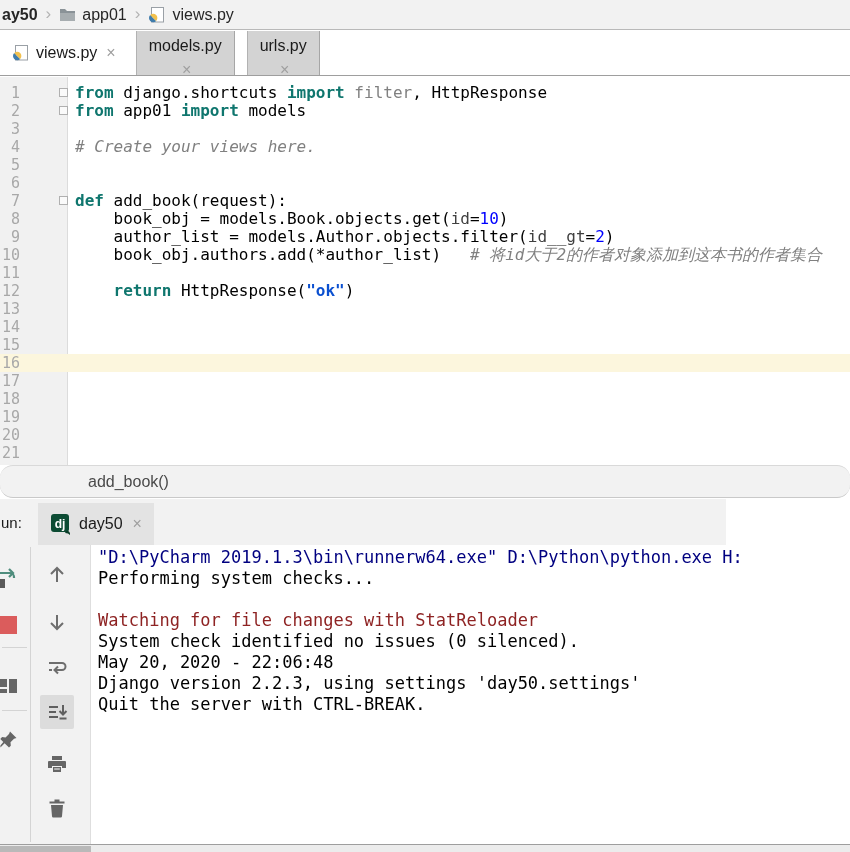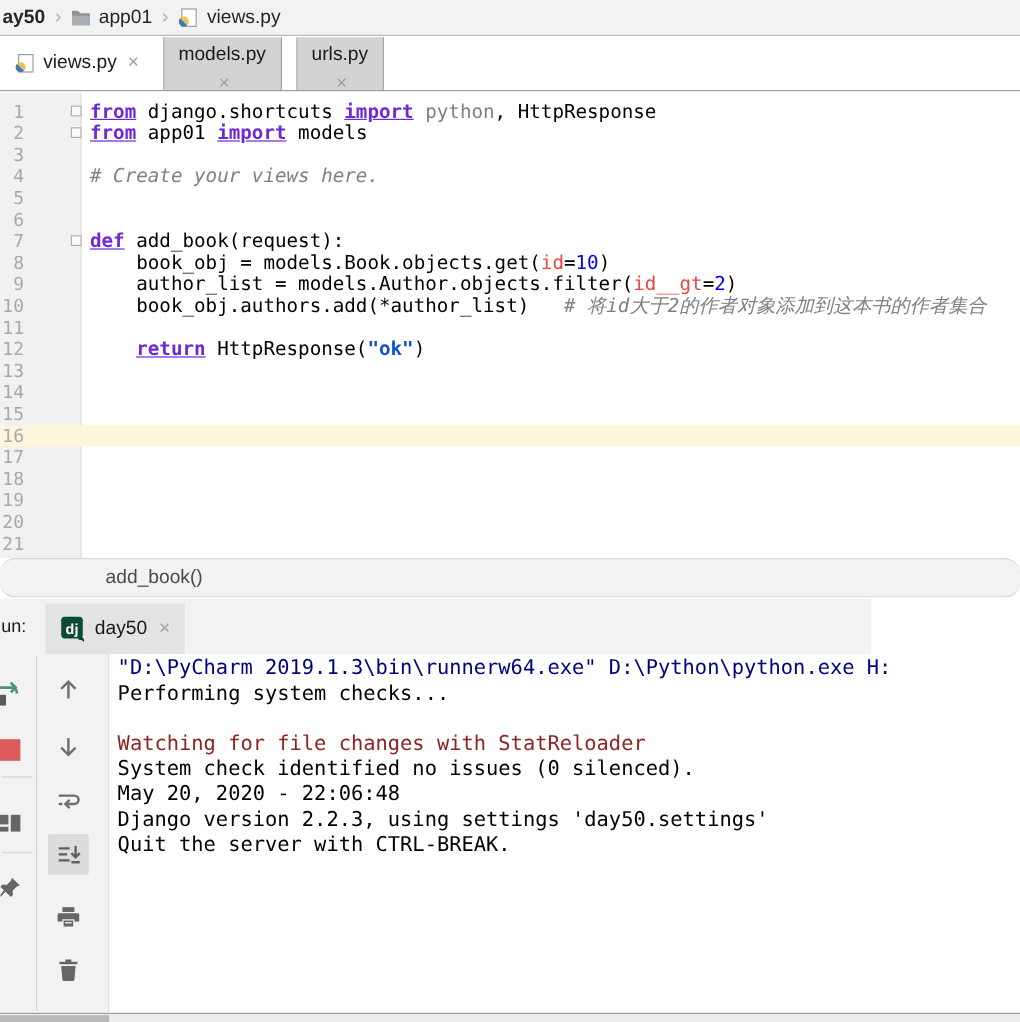--- a/index.html
+++ b/index.html
@@ -27,27 +27,27 @@
 
   
   #editor { position:absolute; top:77px; left:0; width:850px; height:388px; background:#fff; overflow:hidden;
     font-family:"DejaVu Sans Mono", monospace; font-size:16px; line-height:18px; }
   #gutter-bg { position:absolute; top:0; left:0; width:68px; height:100%; background:#f1f1f1; border-right:1px solid #dcdcdc; }
   #caret-highlight { position:absolute; left:0; width:850px; height:18px; background:#fcf6dd; }
   #gutter-nums { position:absolute; top:7px; left:0; width:20px; z-index:2; }
   .gnum { height:18px; text-align:right; color:#a8a8a8; font-size:15px; line-height:18px; }
   #code-lines { position:absolute; top:7px; left:75px; width:775px; z-index:2; }
   .cline { height:18px; white-space:pre; }
-  .tok-kw { color:#6d28d9; font-weight:bold;text-decoration:underline; }
+  .tok-kw { color:#0f766e; font-weight:bold; }
   .tok-txt { color:#000000; }
   .tok-gray { color:#808080; }
   .tok-com { color:#808080; font-style:italic; }
   .tok-num { color:#0000ff; }
   .tok-str { color:#0b50d0; font-weight:bold; }
-  .tok-param { color:#ef4444; }
+  .tok-param { color:#404040; }
   .fold { position:absolute; left:59px; width:9px; height:9px; border:1px solid #b0b0b0; background:#fafafa; z-index:2; }
 
   
   #context-bar { position:absolute; top:465px; left:0; width:850px; height:33px; background:#f2f2f2;
     border-top:1px solid #d9d9d9; border-bottom:1px solid #c9c9c9;
     display:flex; align-items:center; padding-left:88px; font-size:16px; color:#4a4a4a;border-radius:13px; }
 
   
   #run-strip { position:absolute; top:499px; left:0; width:726px; height:46px; background:#f2f2f2; display:flex; }
   #run-label { display:flex; align-items:center; padding-left:1px; width:32px; font-size:15px; color:#1a1a1a; }
@@ -150,21 +150,21 @@
         <div class="gnum">14</div>
         <div class="gnum">15</div>
         <div class="gnum">16</div>
         <div class="gnum">17</div>
         <div class="gnum">18</div>
         <div class="gnum">19</div>
         <div class="gnum">20</div>
         <div class="gnum">21</div>
       </div>
     <div id="code-lines">
-        <div class="cline"><span class="tok-kw">from</span><span class="tok-txt"> django.shortcuts </span><span class="tok-kw">import</span><span class="tok-txt"> </span><span class="tok-gray">python</span><span class="tok-txt">, HttpResponse</span></div>
+        <div class="cline"><span class="tok-kw">from</span><span class="tok-txt"> django.shortcuts </span><span class="tok-kw">import</span><span class="tok-txt"> </span><span class="tok-gray">filter</span><span class="tok-txt">, HttpResponse</span></div>
         <div class="cline"><span class="tok-kw">from</span><span class="tok-txt"> app01 </span><span class="tok-kw">import</span><span class="tok-txt"> models</span></div>
         <div class="cline"></div>
         <div class="cline"><span class="tok-com"># Create your views here.</span></div>
         <div class="cline"></div>
         <div class="cline"></div>
         <div class="cline"><span class="tok-kw">def</span><span class="tok-txt"> add_book(request):</span></div>
         <div class="cline"><span class="tok-txt">    book_obj = models.Book.objects.get(</span><span class="tok-param">id</span><span class="tok-txt">=</span><span class="tok-num">10</span><span class="tok-txt">)</span></div>
         <div class="cline"><span class="tok-txt">    author_list = models.Author.objects.filter(</span><span class="tok-param">id__gt</span><span class="tok-txt">=</span><span class="tok-num">2</span><span class="tok-txt">)</span></div>
         <div class="cline"><span class="tok-txt">    book_obj.authors.add(*author_list)   </span><span class="tok-com"># 将id大于2的作者对象添加到这本书的作者集合</span></div>
         <div class="cline"></div>

